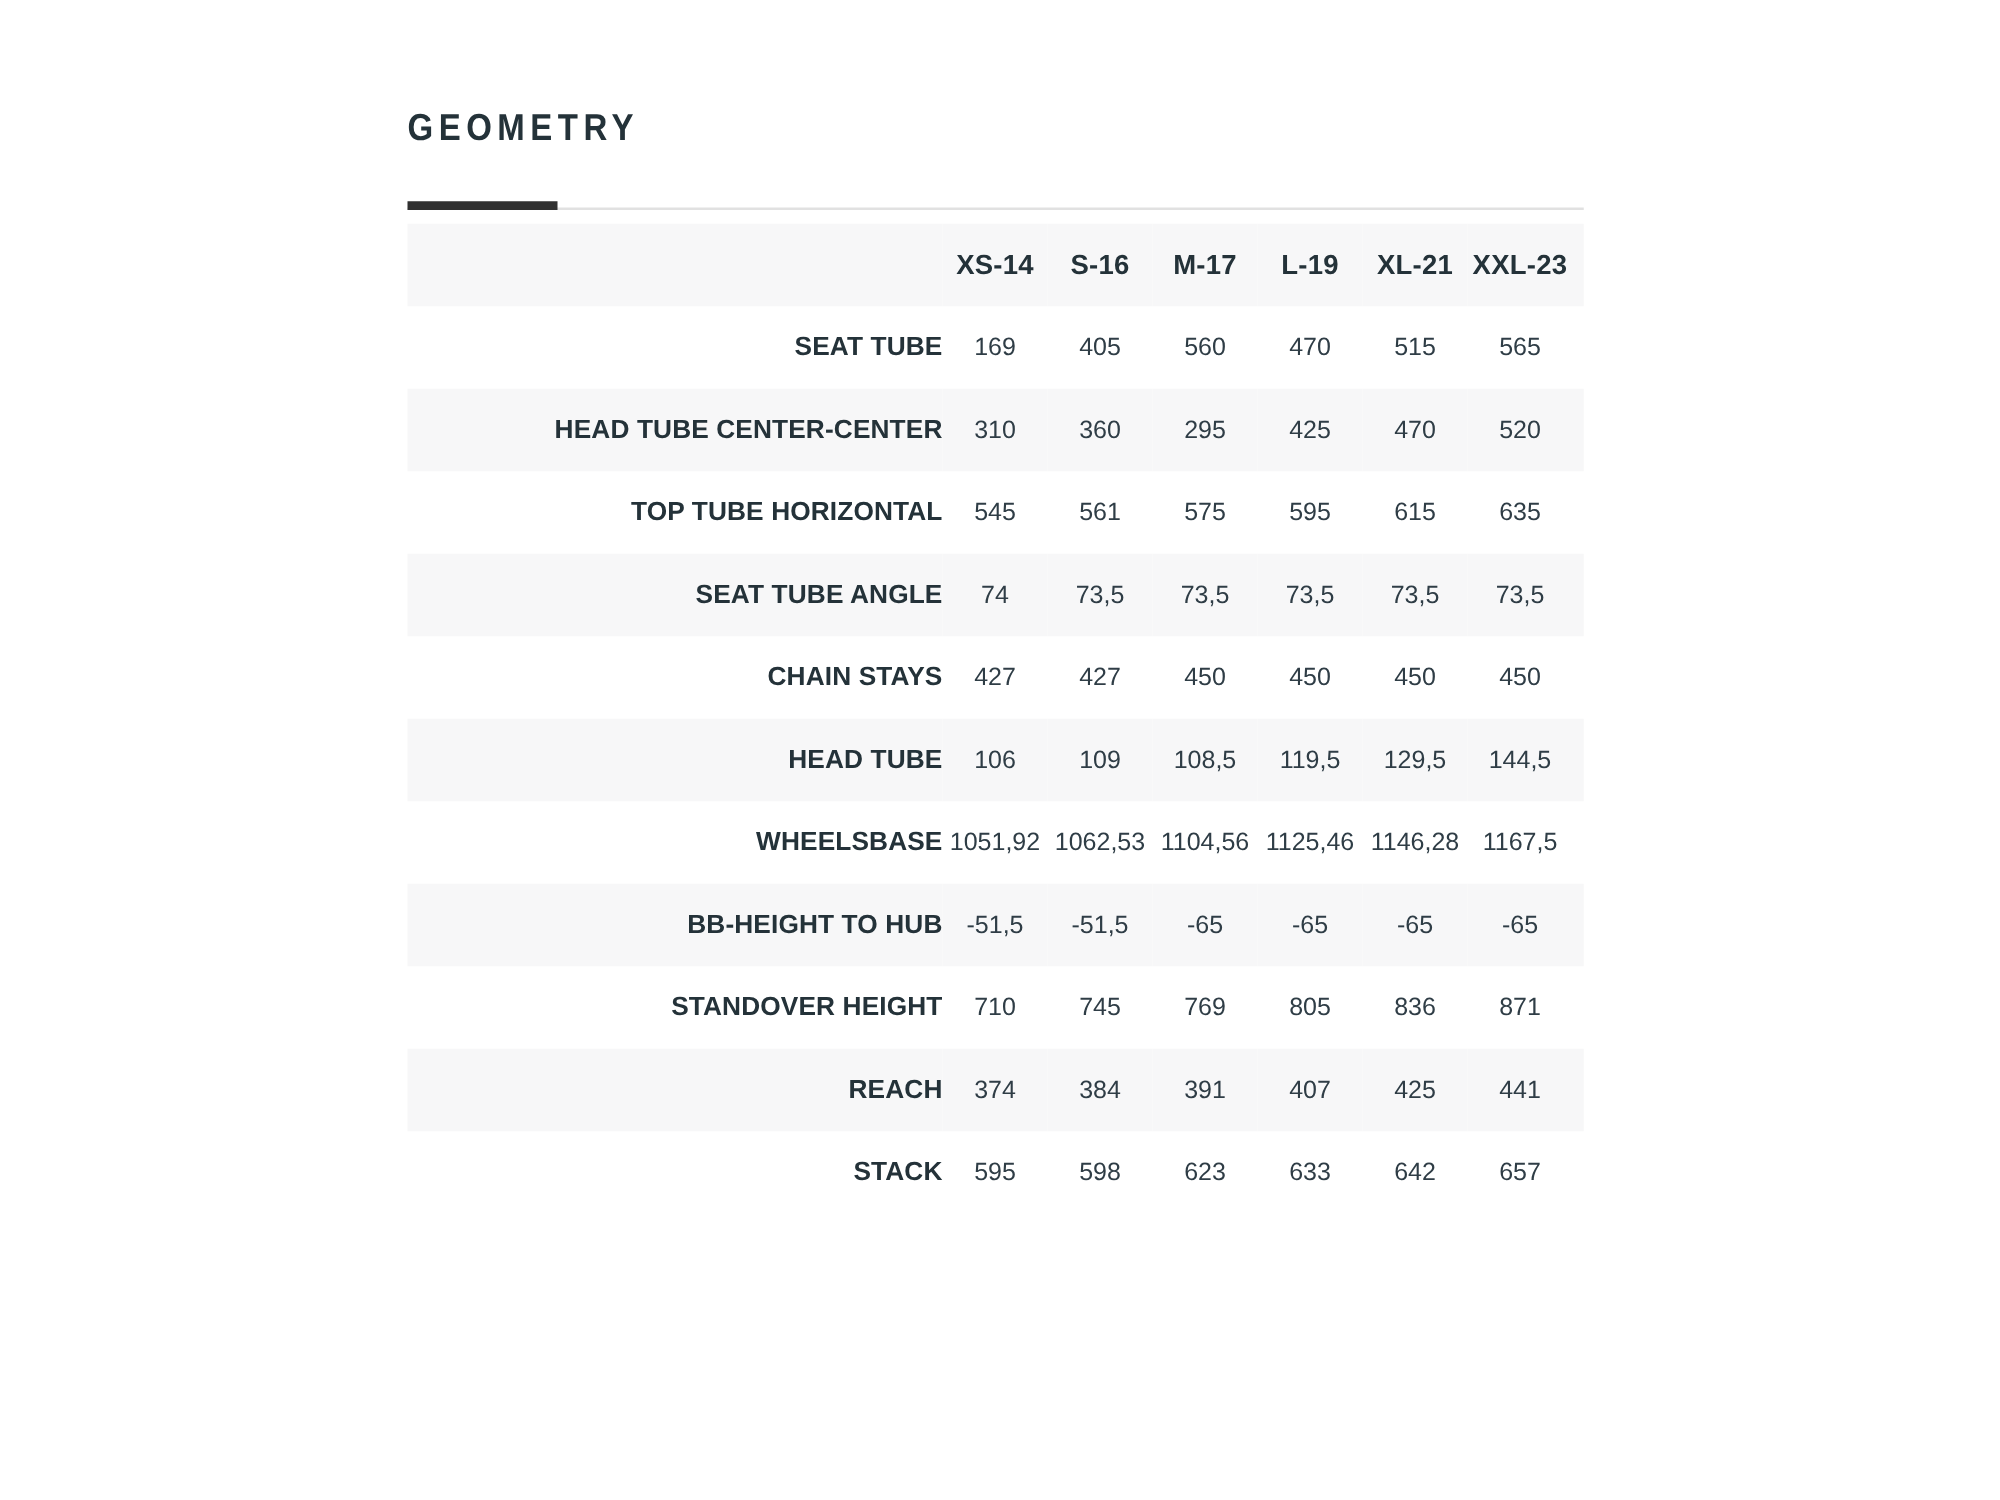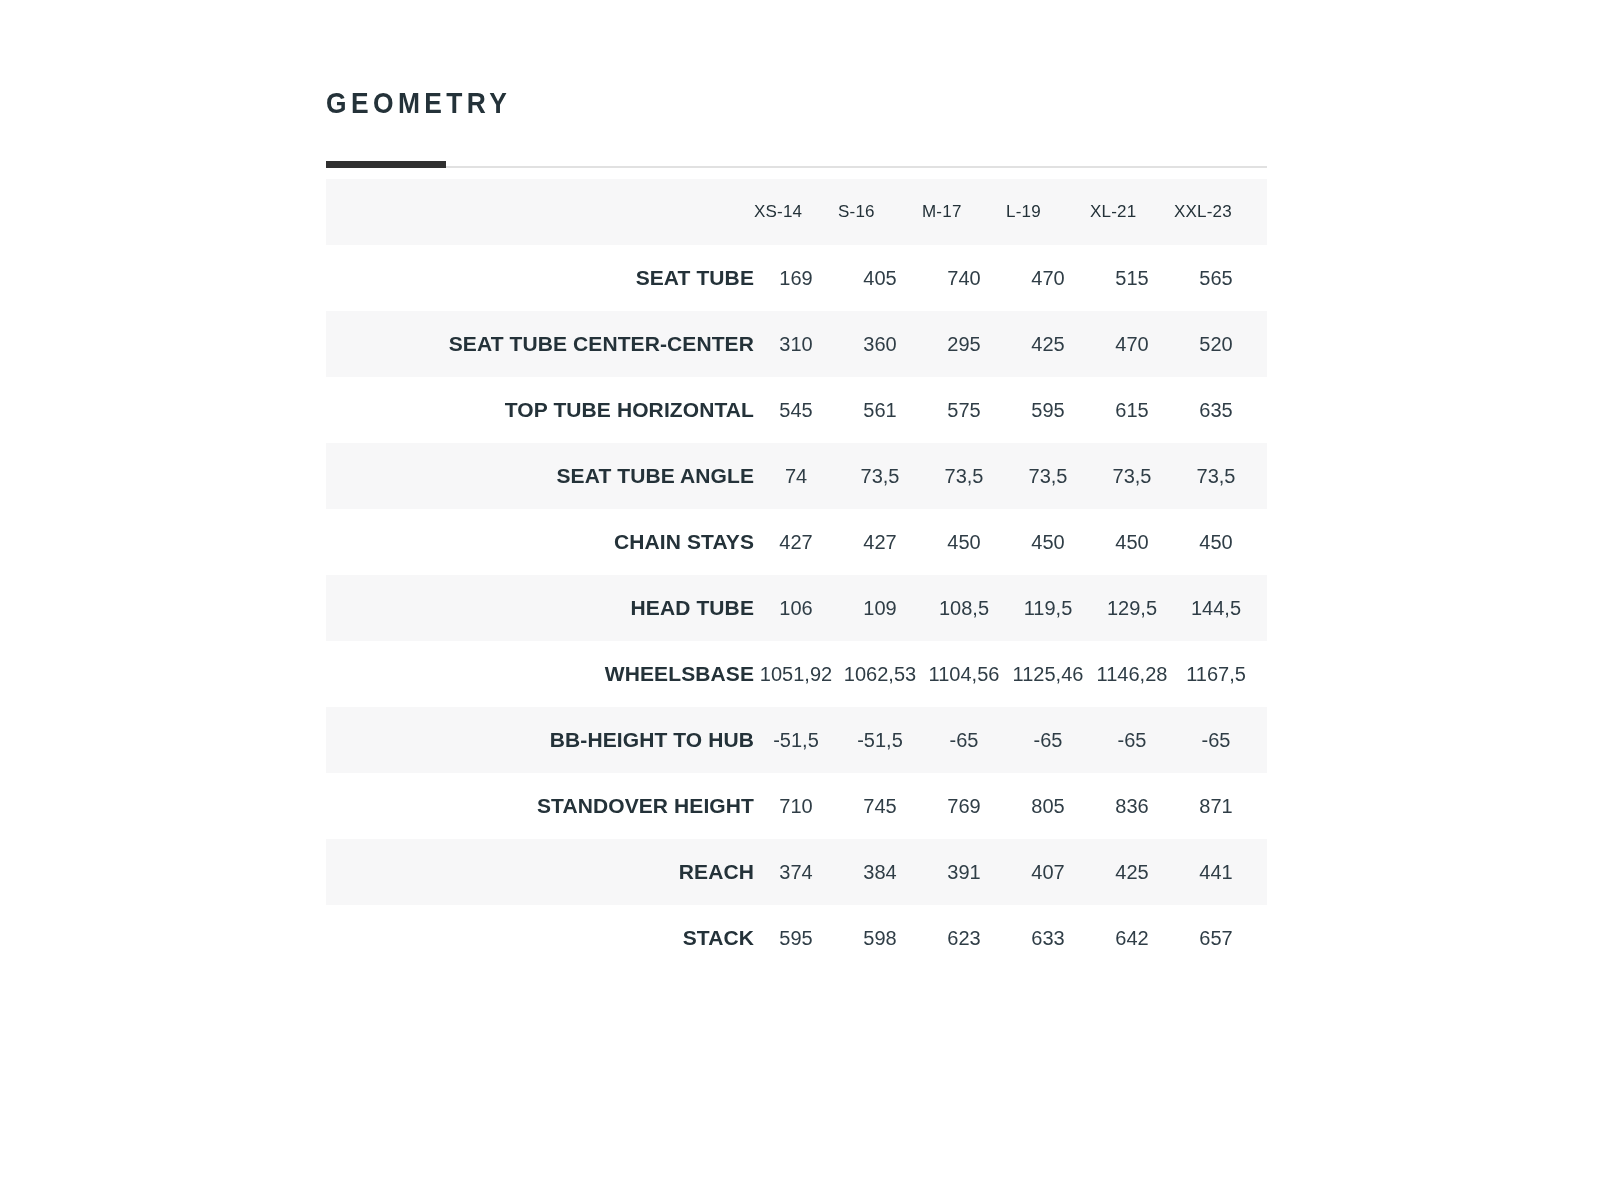--- a/index.html
+++ b/index.html
@@ -57,24 +57,24 @@
   .geo-table col.c-val-last { width: 93px; }
   .geo-table tr { height: 66px; }
   .geo-table thead tr { background: #f7f7f8; }
   .geo-table tbody tr:nth-child(even) { background: #f7f7f8; }
   .geo-table th, .geo-table td {
     vertical-align: middle;
     padding: 0;
     white-space: nowrap;
   }
   .geo-table th.size-col {
-    font-size: 17px;
-    font-weight: 400;
+    font-size: 22px;
+    font-weight: 700;
     color: #243239;
-    text-align: left;
+    text-align: center;
     letter-spacing: 0.2px;
   }
   .geo-table th.row-label {
     font-size: 21px;
     font-weight: 700;
     color: #243239;
     text-align: right;
     padding-left: 15px;
     letter-spacing: 0.1px;
   }
@@ -118,27 +118,27 @@
           <th class="size-col">L-19</th>
           <th class="size-col">XL-21</th>
           <th class="size-col">XXL-23</th>
         </tr>
       </thead>
       <tbody id="geo-body">
           <tr class="geo-row">
     <th class="row-label">SEAT TUBE</th>
     <td class="cell">169</td>
     <td class="cell">405</td>
-    <td class="cell">740</td>
+    <td class="cell">560</td>
     <td class="cell">470</td>
     <td class="cell">515</td>
     <td class="cell">565</td>
   </tr>
           <tr class="geo-row">
-    <th class="row-label">SEAT TUBE CENTER-CENTER</th>
+    <th class="row-label">HEAD TUBE CENTER-CENTER</th>
     <td class="cell">310</td>
     <td class="cell">360</td>
     <td class="cell">295</td>
     <td class="cell">425</td>
     <td class="cell">470</td>
     <td class="cell">520</td>
   </tr>
           <tr class="geo-row">
     <th class="row-label">TOP TUBE HORIZONTAL</th>
     <td class="cell">545</td>

